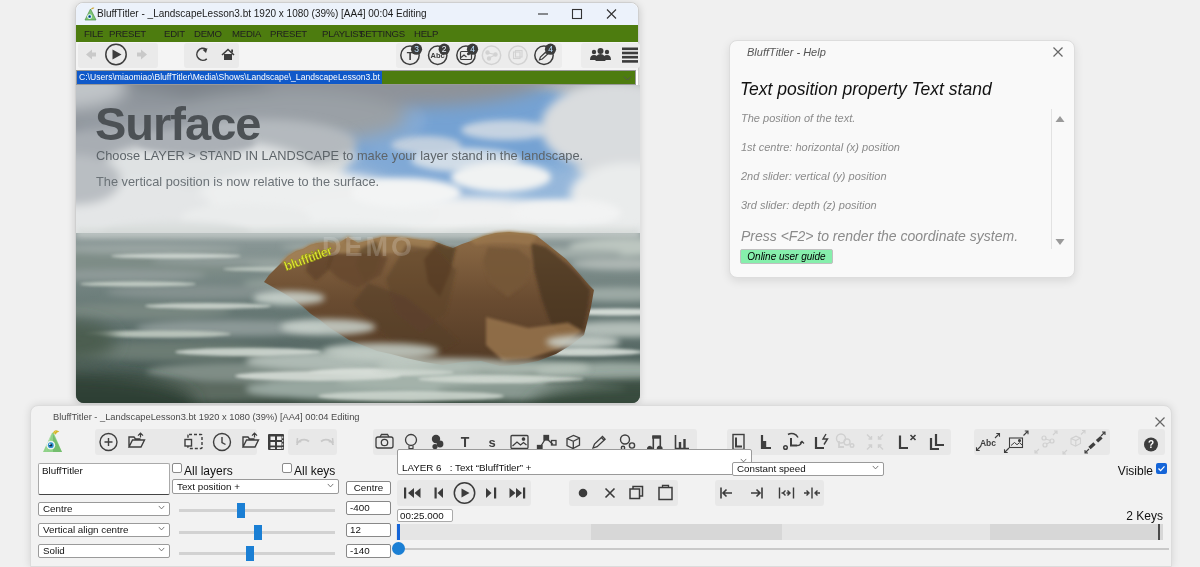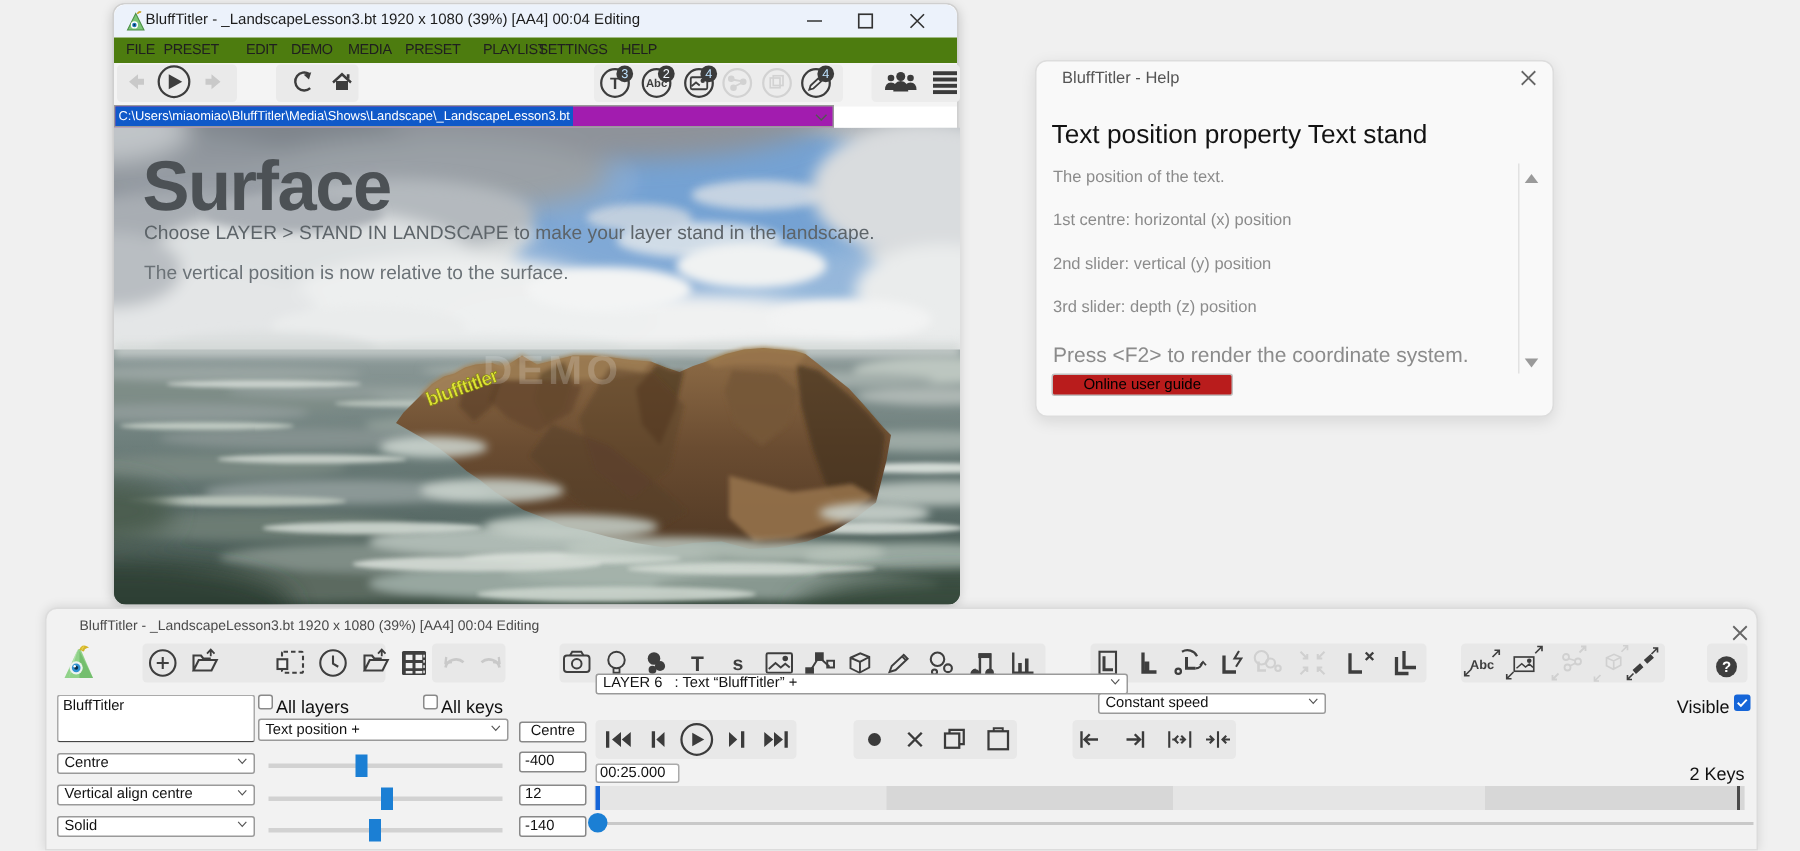--- a/index.html
+++ b/index.html
@@ -8,27 +8,27 @@
   .abs { position:absolute; }
   svg { display:block; }
   
   #mainwin { left:75px; top:2px; width:564px; height:400px; background:#fff;
     border:1px solid #cfcfcf; border-radius:8px; box-shadow:0 2px 8px rgba(0,0,0,.18); }
   #mw-title { left:0; top:0; width:100%; height:22px; background:#ecf2fb; border-radius:8px 8px 0 0; }
   #mw-title .txt { position:absolute; left:21px; top:5px; font-size:10px; color:#1b1b1b; white-space:nowrap; }
   #mw-menu { left:0; top:22px; width:100%; height:17px; background:#4d7c0f; font-size:9.6px; color:#1f1f1f; letter-spacing:-0.25px; }
   #mw-menu span { position:absolute; top:3px; }
   #mw-tools { left:0; top:39px; width:100%; height:29px; background:#f4f4f4; }
-  #mw-addr { left:0px; top:67px; width:480px; height:15px; background:#a21caf; border:1px solid #999; }
+  #mw-addr { left:0px; top:67px; width:560px; height:15px; background:#4d7c0f; border:1px solid #999; }
   #mw-addr .sel { position:absolute; left:0px; top:0px; height:13px; background:#1059c9; color:#fff;
      font-size:8.6px; line-height:13px; padding:0 2px; white-space:nowrap; }
   #mw-view { left:0; top:82px; width:564px; height:318px; border-radius:0 0 8px 8px; overflow:hidden; }
   
-  #helpwin { left:690px; top:40px; width:346px; height:238px; background:#f9f9f9;
-    border:1px solid #ddd; border-radius:8px; box-shadow:0 3px 10px rgba(0,0,0,.10); }
+  #helpwin { left:729px; top:40px; width:346px; height:238px; background:#f9f9f9;
+    border:1px solid #ddd; border-radius:8px; box-shadow:0 3px 10px rgba(0,0,0,.10);font-style:italic; }
   
   #botwin { left:30px; top:405px; width:1142px; height:162px; background:#f2f2f2;
     border:1px solid #dcdcdc; border-radius:8px 8px 0 0; box-shadow:0 0 8px rgba(0,0,0,.12); }
   .grp { position:absolute; background:#e8e8e8; border-radius:3px; height:26px; top:23px; }
   .ctl { position:absolute; background:#fff; border:1px solid #9a9a9a; border-radius:2px; font-size:9.8px; color:#111; }
   .chev { position:absolute; right:4px; top:50%; width:7px; height:7px; margin-top:-5px; }
   .cb { position:absolute; width:10px; height:10px; background:#fff; border:1px solid #8a8a8a; border-radius:2px; }
   .cblab { position:absolute; font-size:12px; color:#111; }
 </style>
 </head>
@@ -331,21 +331,21 @@
   <div class="abs" style="left:11px;top:129px;font-size:11px;color:#8b8b8b">2nd slider: vertical (y) position</div>
   <div class="abs" style="left:11px;top:158px;font-size:11px;color:#8b8b8b">3rd slider: depth (z) position</div>
   <div class="abs" style="left:11px;top:187px;font-size:14px;color:#8b8b8b">Press &lt;F2&gt; to render the coordinate system.</div>
   <div class="abs" style="left:321px;top:68px;width:1px;height:140px;background:#e2e2e2"></div>
   <svg class="abs" style="left:325px;top:74px" width="10" height="8" viewBox="0 0 10 8">
       <path d="M5 1 L9.5 7 L0.5 7 Z" fill="#9a9a9a"></path>
     </svg>
   <svg class="abs" style="left:325px;top:197px" width="10" height="8" viewBox="0 0 10 8">
       <path d="M5 7 L9.5 1 L0.5 1 Z" fill="#9a9a9a"></path>
     </svg>
-  <div class="abs" style="left:10px;top:208px;width:121px;height:15px;background:#b91c1c;border:1px solid #c0c0c0;border-radius:2px;
+  <div class="abs" style="left:10px;top:208px;width:93px;height:15px;background:#86efac;border:1px solid #c0c0c0;border-radius:2px;
        font-size:10px;color:#000;text-align:center;line-height:14px">Online user guide</div>
 </div>
 
 <div class="abs" id="botwin">
   <div class="abs" style="left:22px;top:6px;font-size:9.3px;color:#4a4a4a;white-space:nowrap">BluffTitler - _LandscapeLesson3.bt 1920 x 1080 (39%) [AA4] 00:04 Editing</div>
   <svg class="abs" style="left:1123px;top:10px" width="12" height="12" viewBox="0 0 12 12">
     <path d="M1.5 1.5 L10.5 10.5 M10.5 1.5 L1.5 10.5" stroke="#666" stroke-width="1.2"></path>
   </svg>
   <svg class="abs" style="left:10px;top:24px" width="24" height="24" viewBox="0 0 24 24">
     <path d="M11 3 Q12 2 13 3.5 L21 22 L2 22 Z" fill="#90d289"></path>
@@ -538,21 +538,21 @@
 
     <circle cx="1120" cy="15.5" r="7" fill="#3e3e3e"></circle>
     <text x="1120" y="19" font-size="10" font-weight="bold" fill="#fff" text-anchor="middle">?</text>
   </svg>
 
   <div class="ctl" style="left:7px;top:57px;width:132px;height:32px;border-color:#aaa;border-bottom:1.5px solid #444;padding:1px 3px">BluffTitler</div>
   <div class="cb" style="left:141px;top:57px"></div>
     <div class="cblab" style="left:153px;top:58px">All layers</div>
   <div class="cb" style="left:251px;top:57px"></div>
     <div class="cblab" style="left:263px;top:58px">All keys</div>
-  <div class="ctl" style="left:366px;top:43px;width:355px;height:14px;line-height:12px;padding:0 4px">LAYER 6&nbsp;&nbsp;&nbsp;: Text “BluffTitler” +
+  <div class="ctl" style="left:366px;top:43px;width:355px;height:14px;line-height:12px;padding:12px 4px">LAYER 6&nbsp;&nbsp;&nbsp;: Text “BluffTitler” +
     <svg class="chev" viewBox="0 0 9 8" width="8" height="7">
         <path d="M1 2 L4.5 5.8 L8 2" stroke="#555" stroke-width="1" fill="none"></path>
       </svg></div>
   <div class="ctl" style="left:701px;top:56px;width:152px;height:14px;line-height:12px;padding:0 4px">Constant speed
     <svg class="chev" viewBox="0 0 9 8" width="8" height="7">
         <path d="M1 2 L4.5 5.8 L8 2" stroke="#555" stroke-width="1" fill="none"></path>
       </svg></div>
   <div class="cblab" style="right:18px;top:58px;white-space:nowrap">Visible</div>
   <div class="abs" style="left:1125px;top:57px;width:11px;height:11px;background:#1565d8;border-radius:2px">
     <svg width="11" height="11" viewBox="0 0 11 11">

